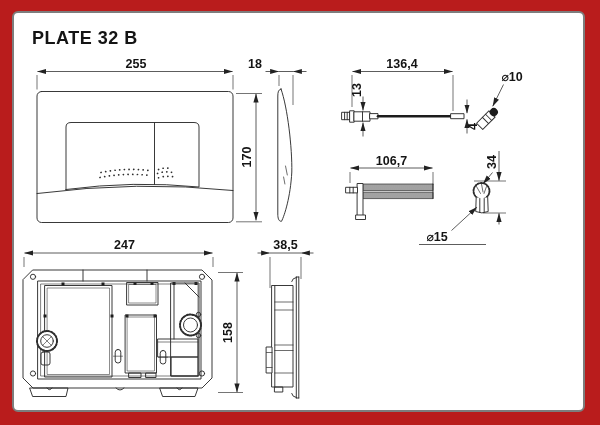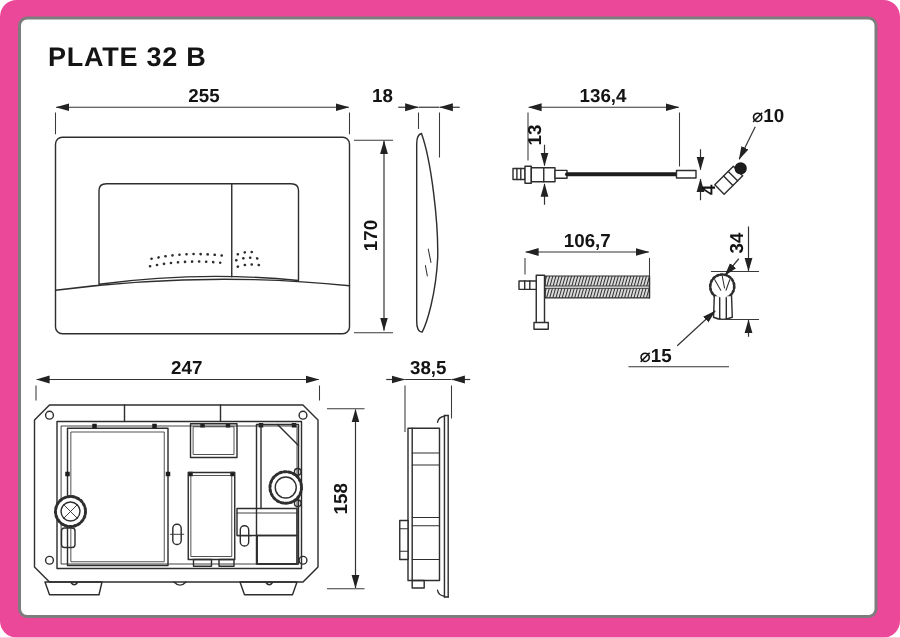--- a/index.html
+++ b/index.html
@@ -1,17 +1,17 @@
 <!DOCTYPE html>
 <html><head>
 <meta charset="utf-8">
 <style>
   html,body{margin:0;padding:0;background:#fff;}
-  .page{width:600px;height:425px;position:relative;background:#ec4899;
-        font-family:"Liberation Sans", sans-serif;border-radius:11px;}
+  .page{width:600px;height:425px;position:relative;background:#b91c1c;
+        font-family:"Liberation Sans", sans-serif;}
   svg{display:block}
   text{fill:#141414;font-family:"Liberation Sans","DejaVu Sans",sans-serif;
        font-weight:bold;font-size:12.5px;}
   text.title{font-size:18px;letter-spacing:.5px;}
   .draw{stroke:#2e2e2e;stroke-width:.95;fill:none;stroke-linejoin:round;stroke-linecap:round;}
   .dim{stroke:#333;stroke-width:.8;fill:none;}
   .ext{stroke:#3a3a3a;stroke-width:.7;fill:none;}
   .thick{stroke:#1c1c1c;stroke-width:2.6;}
   .dot{fill:#1c1c1c;stroke:none;}
   .white{fill:#fff;}

